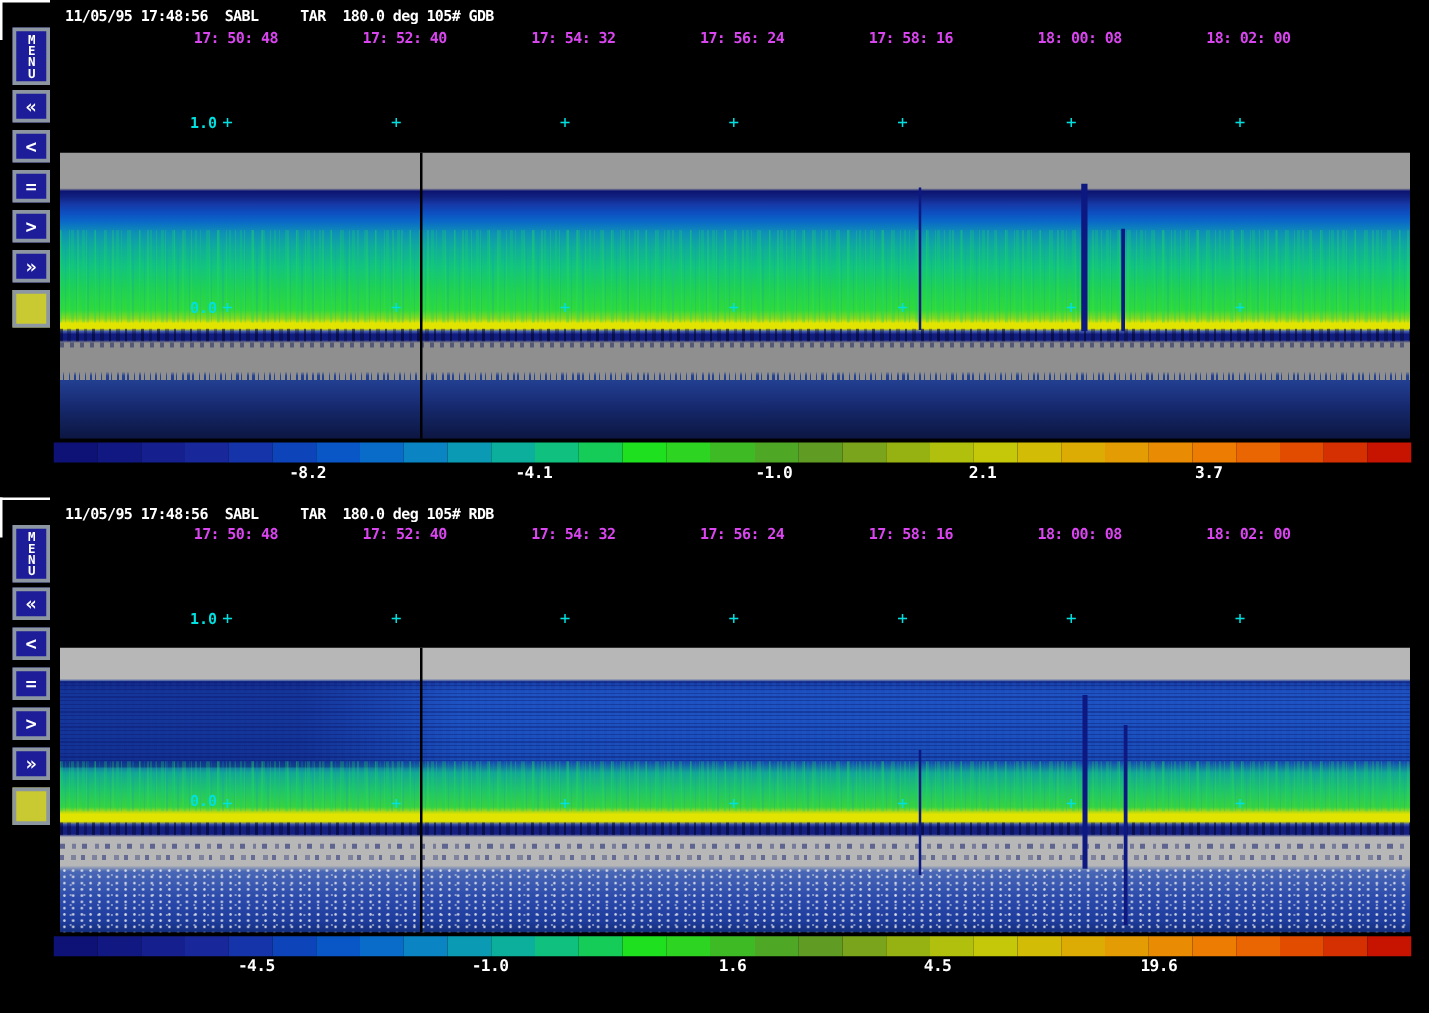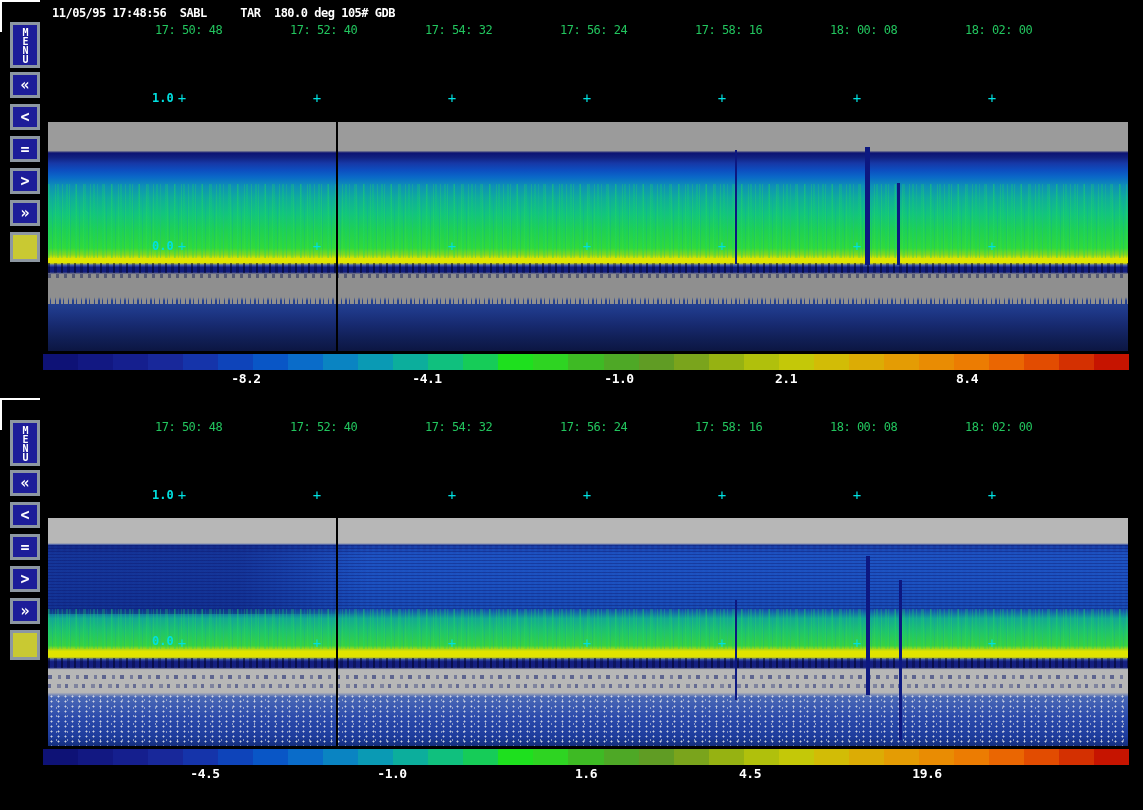--- a/index.html
+++ b/index.html
@@ -9,21 +9,21 @@
   #panel-top{top:0;}
   #panel-bottom{top:398px;}
 
   .corner{position:absolute;left:0;top:0;width:38px;height:30px;
           border-left:2px solid #fff;border-top:2px solid #fff;}
 
   .header{position:absolute;left:52px;top:6px;color:#fff;font-size:12px;
           font-weight:bold;white-space:pre;letter-spacing:-0.5px;}
 
   .time-row{position:absolute;left:0;top:0;width:100%;height:0;}
-  .time-label{position:absolute;color:#22c55e;font-size:12px;font-weight:normal;
+  .time-label{position:absolute;color:#d946ef;font-size:12px;font-weight:bold;
               white-space:pre;letter-spacing:-0.5px;}
   #panel-top .time-label{top:23px;} #panel-bottom .time-label{top:22px;}
 
   .alt-label{position:absolute;color:#00e0e0;font-size:12px;font-weight:bold;z-index:6;}
   .plus-row{position:absolute;left:0;width:100%;height:0;z-index:6;}
   .plus{position:absolute;color:#00e0e0;font-size:14px;font-weight:normal;
         transform:translateX(-50%);line-height:14px;}
 
   
   .sidebar{position:absolute;left:10px;top:0;width:34px;height:397px;}
@@ -203,26 +203,27 @@
       <div class="cbseg" style="background: rgb(234, 102, 2);"></div>
       <div class="cbseg" style="background: rgb(226, 76, 1);"></div>
       <div class="cbseg" style="background: rgb(212, 48, 1);"></div>
       <div class="cbseg" style="background: rgb(198, 20, 0);"></div>
     </div>
   <div class="scale-row">
       <span class="scale-label" style="left: 212px;">-8.2</span>
       <span class="scale-label" style="left: 393px;">-4.1</span>
       <span class="scale-label" style="left: 585px;">-1.0</span>
       <span class="scale-label" style="left: 752px;">2.1</span>
-      <span class="scale-label" style="left: 933px;">8.4</span>
+      <span class="scale-label" style="left: 933px;">3.7</span>
     </div>
 </div>
 
 <div class="panel" id="panel-bottom">
   <div class="corner"></div>
+  <div class="header">11/05/95 17:48:56  SABL     TAR  180.0 deg 105# RDB</div>
   <div class="time-row">
       <span class="time-label" style="left: 155px;">17: 50: 48</span>
       <span class="time-label" style="left: 290px;">17: 52: 40</span>
       <span class="time-label" style="left: 425px;">17: 54: 32</span>
       <span class="time-label" style="left: 560px;">17: 56: 24</span>
       <span class="time-label" style="left: 695px;">17: 58: 16</span>
       <span class="time-label" style="left: 830px;">18: 00: 08</span>
       <span class="time-label" style="left: 965px;">18: 02: 00</span>
     </div>
 

